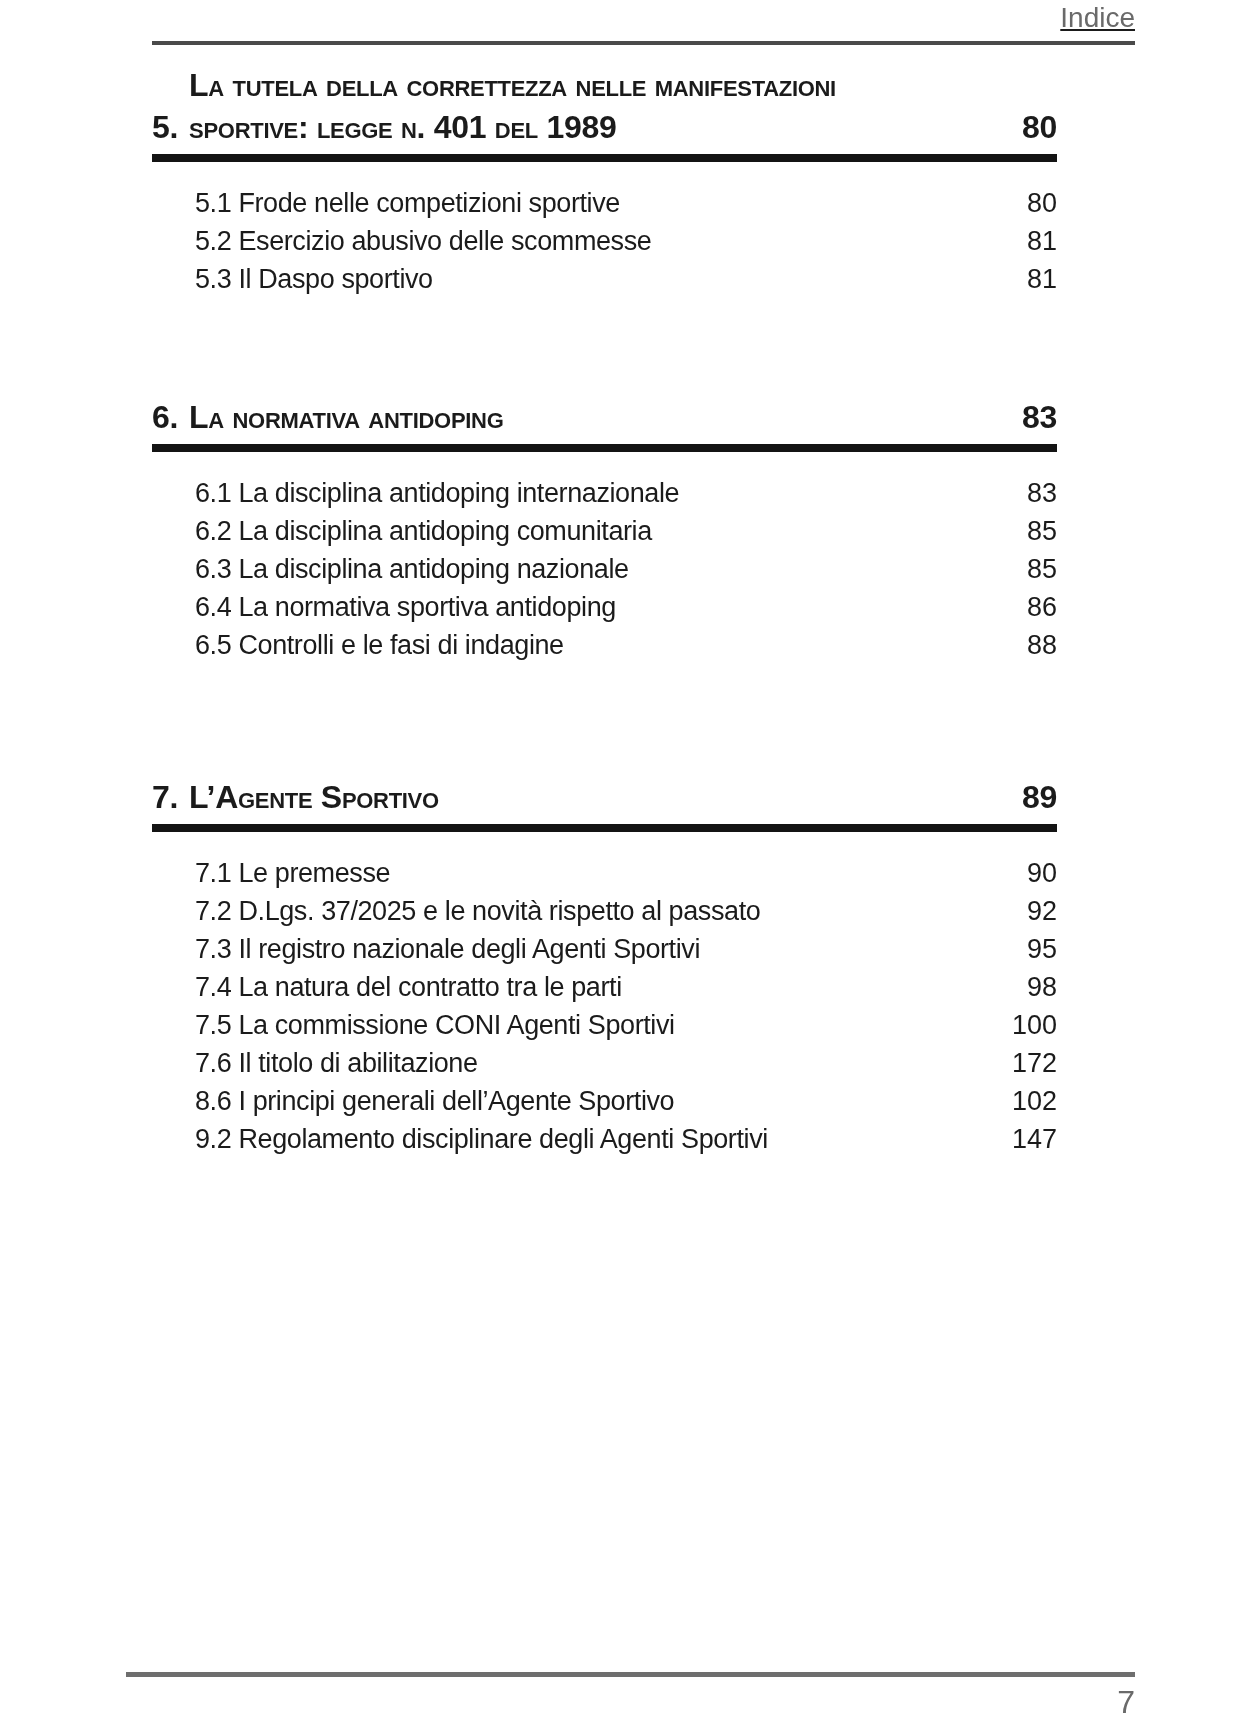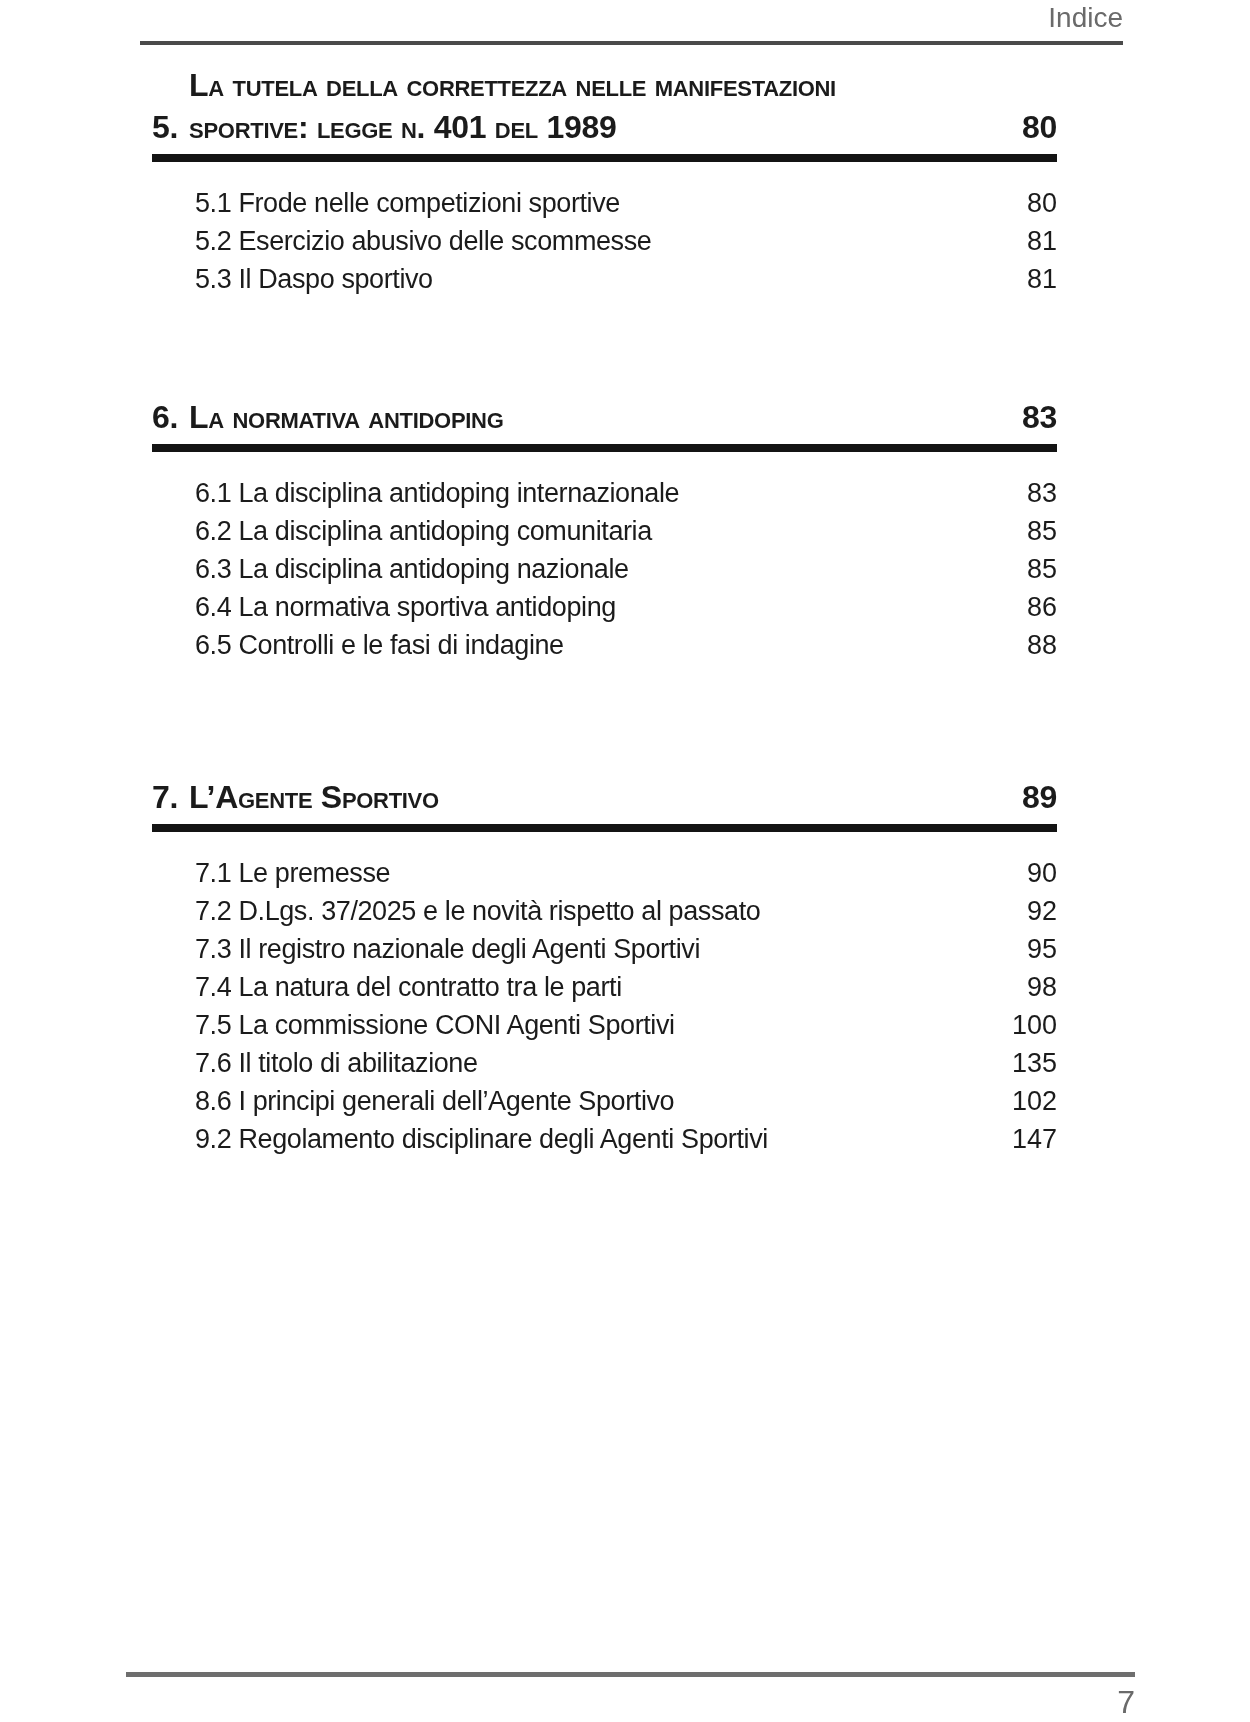--- a/index.html
+++ b/index.html
@@ -12,23 +12,24 @@
     height: 1722px;
     position: relative;
     font-family: "Liberation Sans", sans-serif;
     color: #1b1b1b;
     overflow: hidden;
   }
 
   
   .doc-header {
     position: absolute;
-    left: 140px;
+    left: 152px;
     width: 983px;
     top: 2px;
+    text-decoration: underline;
   }
   .doc-header .running-label {
     text-align: right;
     font-size: 28px;
     line-height: 32px;
     color: #6a6a6a;
   }
   .doc-header .rule {
     margin-top: 7px;
     height: 4px;
@@ -189,21 +190,21 @@
       <div class="entry">
         <span class="label">7.4 La natura del contratto tra le parti</span>
         <span class="page">98</span>
       </div>
       <div class="entry">
         <span class="label">7.5 La commissione CONI Agenti Sportivi</span>
         <span class="page">100</span>
       </div>
       <div class="entry">
         <span class="label">7.6 Il titolo di abilitazione</span>
-        <span class="page">135</span>
+        <span class="page">172</span>
       </div>
       <div class="entry">
         <span class="label">8.6 I principi generali dell’Agente Sportivo</span>
         <span class="page">102</span>
       </div>
       <div class="entry">
         <span class="label">9.2 Regolamento disciplinare degli Agenti Sportivi</span>
         <span class="page">147</span>
       </div>
     </div>

